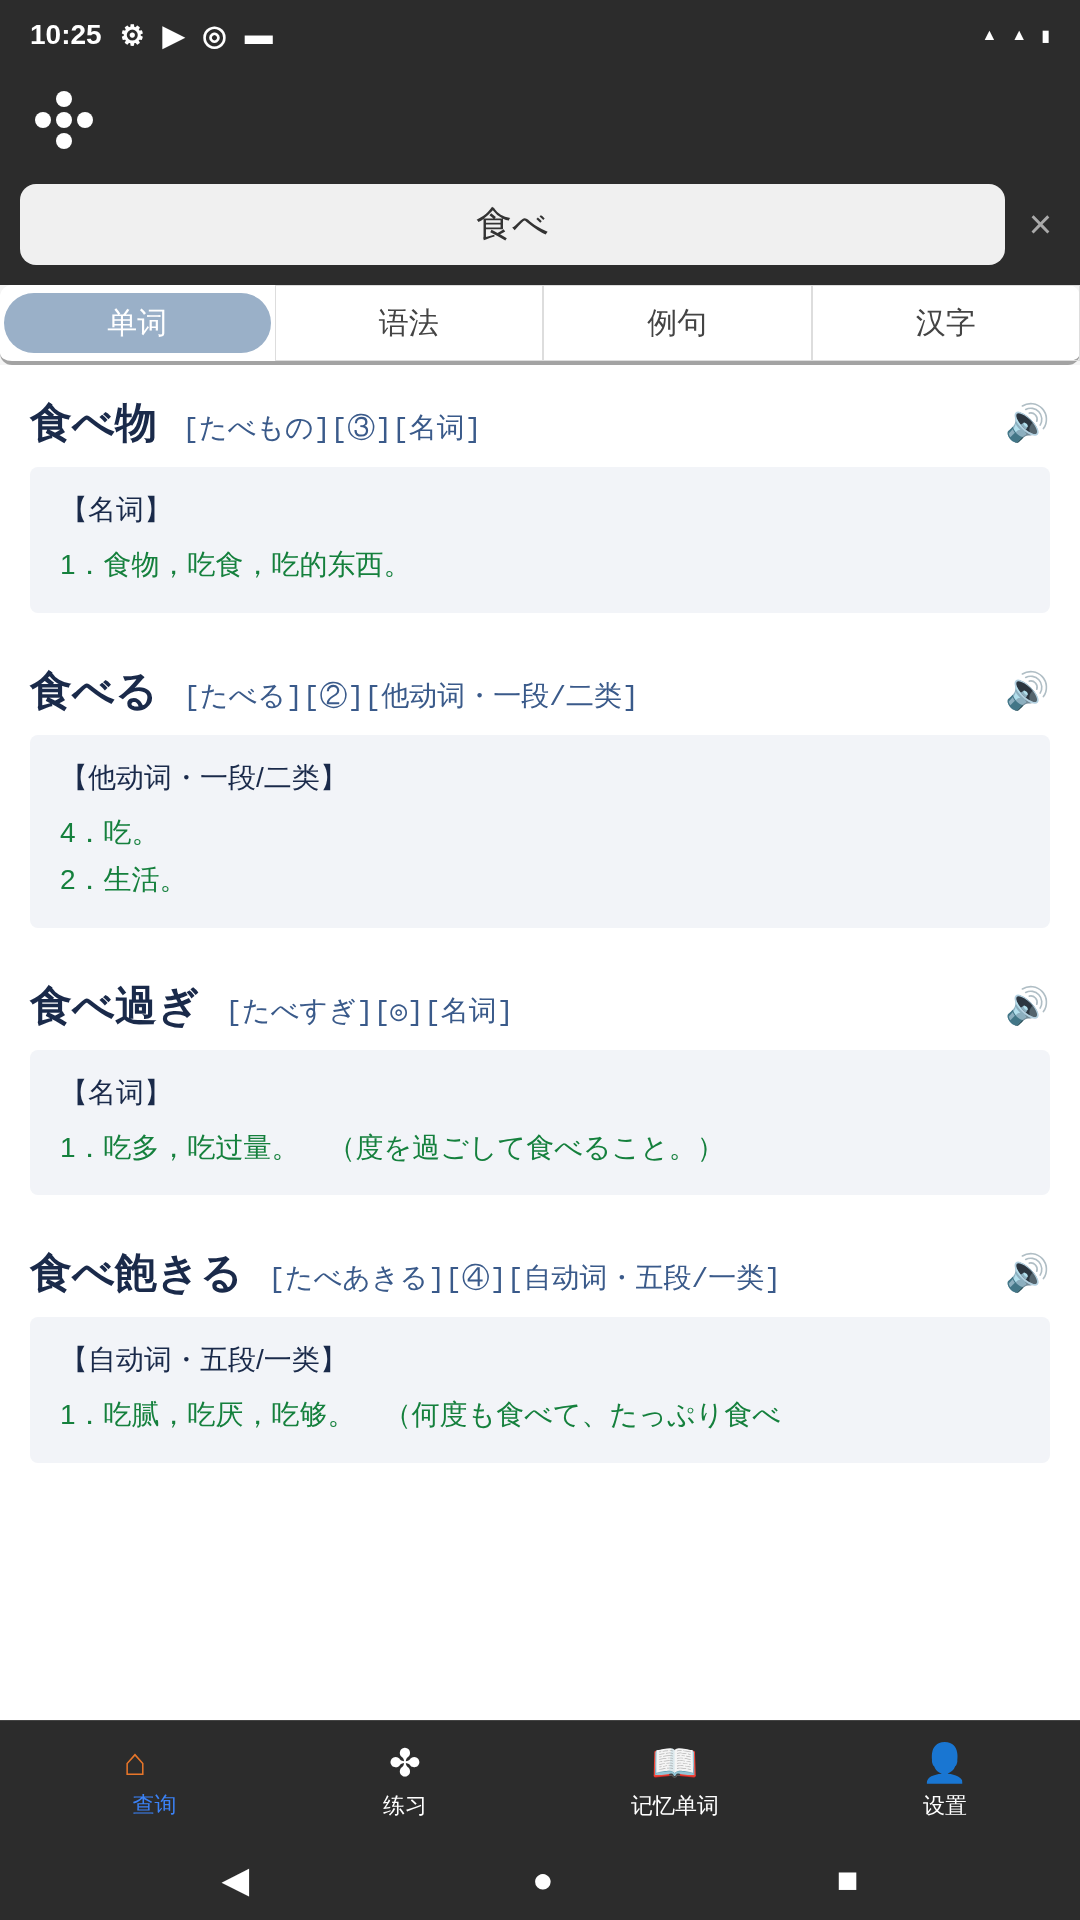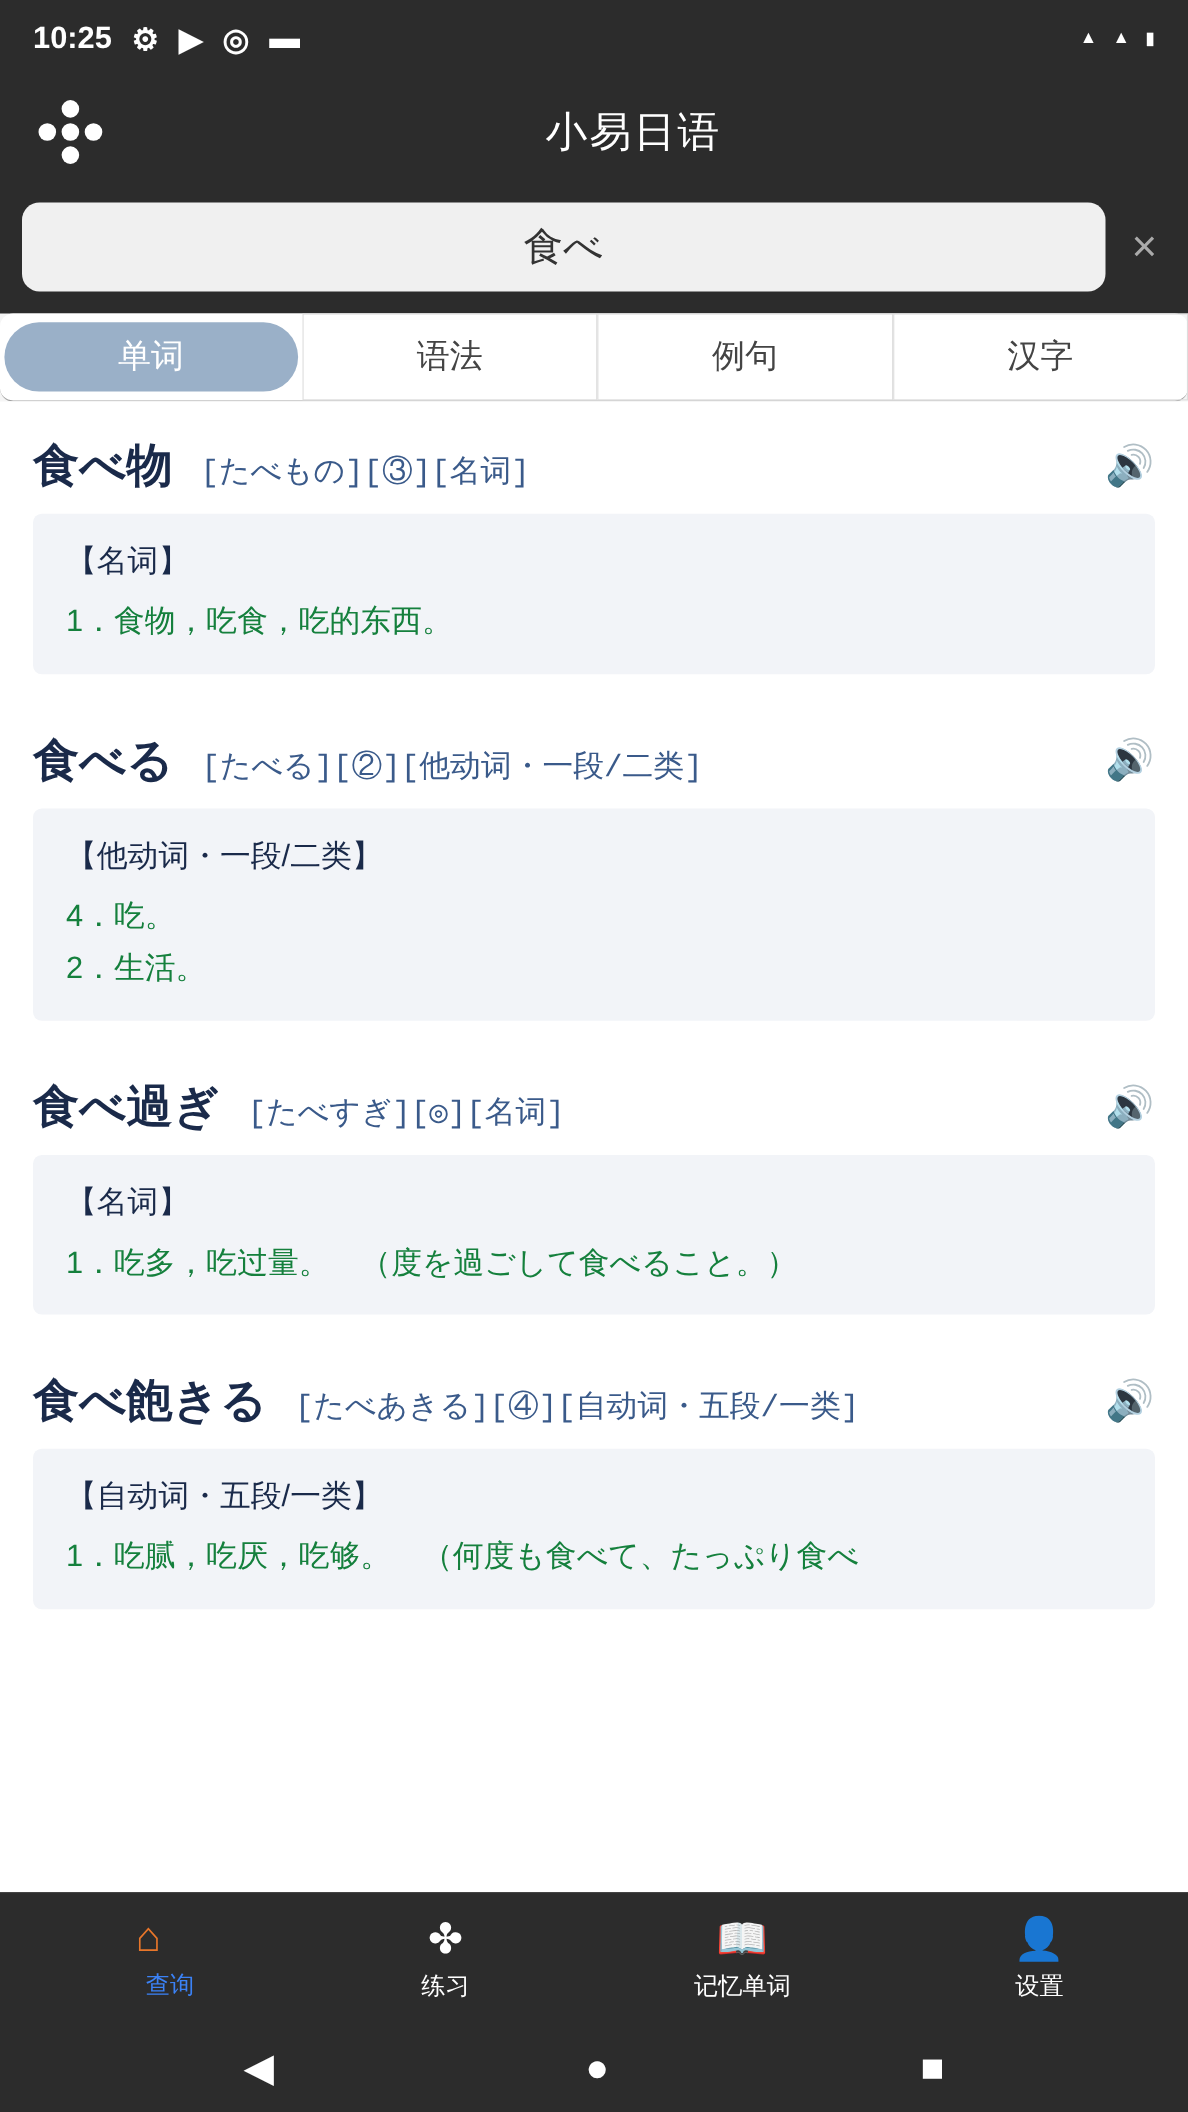--- a/index.html
+++ b/index.html
@@ -84,21 +84,21 @@
       color: #aaa;
       font-size: 40px;
       cursor: pointer;
       padding: 8px;
     }
 
     
     .tabs {
       background: white;
       display: flex;
-      border-bottom: 1px solid #a3a3a3;
+      border-bottom: 4px solid #a3a3a3;
       height: 80px;
       border-radius: 12px;
     }
     .tab {
       flex: 1;
       display: flex;
       align-items: center;
       justify-content: center;
       font-size: 30px;
       color: #444;
@@ -249,21 +249,20 @@
       <div class="dot-cell"></div>
       <div class="dot-cell hidden"></div>
       <div class="dot-cell"></div>
       <div class="dot-cell"></div>
       <div class="dot-cell"></div>
       <div class="dot-cell hidden"></div>
       <div class="dot-cell"></div>
       <div class="dot-cell hidden"></div>
     </div>
   </div>
-  <div class="app-title">小易日语</div>
 </div>
 
 <div class="search-bar">
   <div class="search-input-container">
     <span class="search-input-text">食べ</span>
   </div>
   <div class="search-clear">×</div>
 </div>
 
 <div class="tabs">

